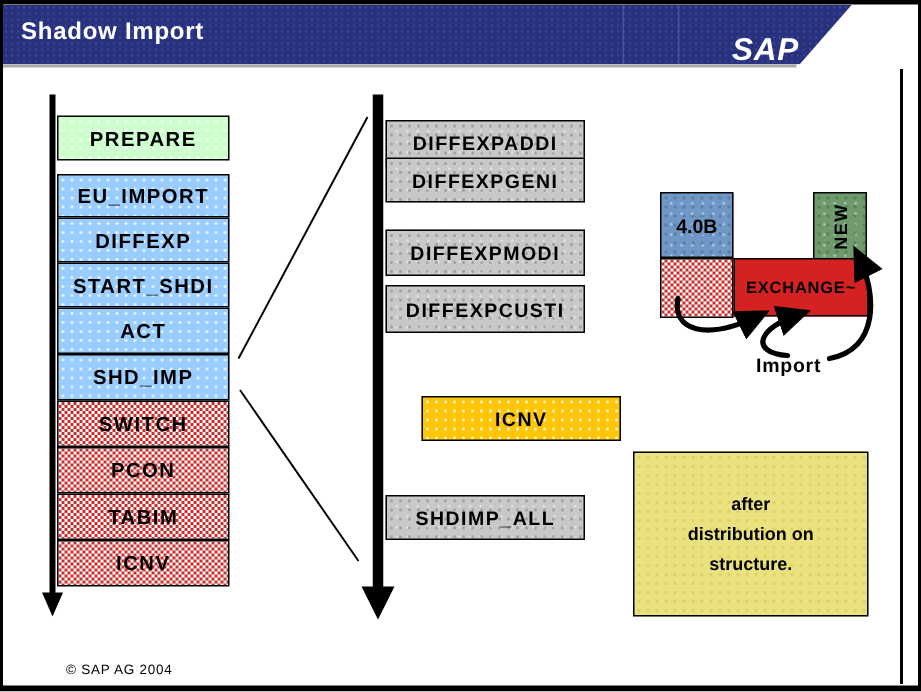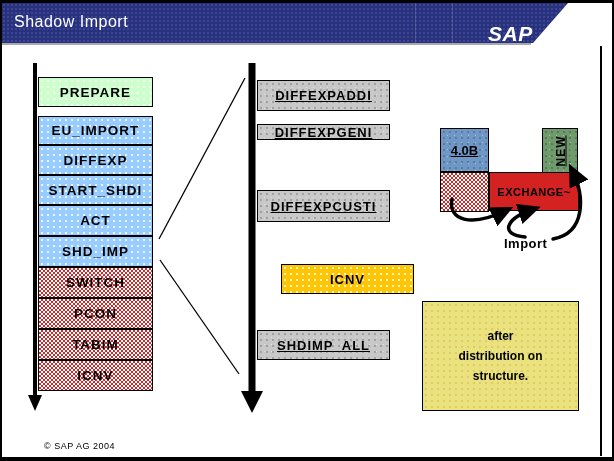--- a/index.html
+++ b/index.html
@@ -14,39 +14,39 @@
     position:absolute; left:0; top:0; width:610px; height:40px;
     background:#28317E;
     background-image:radial-gradient(rgba(90,100,170,.45) .7px, transparent 1px);
     background-size:4px 4px;
     clip-path:polygon(0 0, 566px 0, 531px 100%, 0 100%);
     z-index:4;
   }
   .header-shadow { position:absolute; left:0; top:40px; width:529px; height:2px; background:#a9a9a9; z-index:3; }
   .hline { position:absolute; top:0; width:1px; height:40px; background:rgba(255,255,255,.14); }
   .slide-title {
-    position:absolute; left:12px; top:10px; font-size:16px; font-weight:normal;
+    position:absolute; left:12px; top:10px; font-size:16px; font-weight:bold;
     color:#fff; letter-spacing:.5px; white-space:nowrap;
   }
   .sap-logo {
     position:absolute; left:486px; top:19px; font-size:21px; font-weight:bold;
     font-style:italic; color:#fff; letter-spacing:.5px;
   }
   
   .inner-right-line { position:absolute; left:598px; top:43px; width:2px; height:410px; background:#000; }
 
   
   .box {
     position:absolute; box-sizing:border-box; border:1px solid #000;
     display:flex; align-items:center; justify-content:center;
     font-weight:bold; font-size:13.5px; letter-spacing:1px; white-space:nowrap;
     z-index:2;
   }
   .dots-light { background-image:radial-gradient(rgba(255,255,255,.8) .8px, transparent 1.1px); background-size:6px 6px; }
-  .dots-dark  { background-image:radial-gradient(rgba(0,0,0,.20) .8px, transparent 1.1px), radial-gradient(rgba(255,255,255,.45) .7px, transparent 1px); background-size:6px 6px, 7px 7px; background-position:0 0, 3px 3px;text-decoration:underline; }
+  .dots-dark  { background-image:radial-gradient(rgba(0,0,0,.20) .8px, transparent 1.1px), radial-gradient(rgba(255,255,255,.45) .7px, transparent 1px); background-size:6px 6px, 7px 7px; background-position:0 0, 3px 3px; }
   .fill-green  { background-color:#CCFFCC; }
   .fill-blue   { background-color:#99CCFF; }
   .fill-gray   { background-color:#C8C8C8; }
   .fill-yellow { background-color:#FFC606;margin-left:24px; }
   .fill-40b    { background-color:#7098C7; }
   .fill-new    { background-color:#6E9A6C; }
   .fill-exchange { background-color:#D42222; }
   .fill-checker {
     background-image:conic-gradient(#CC2B2B 0 25%, #fff 0 50%, #CC2B2B 0 75%, #fff 0);
     background-size:4px 4px;
@@ -117,21 +117,22 @@
   <div class="box left-box fill-blue dots-light" style="top:142px;height:30px">DIFFEXP</div>
   <div class="box left-box fill-blue dots-light" style="top:172px;height:30px">START_SHDI</div>
   <div class="box left-box fill-blue dots-light" style="top:202px;height:31px">ACT</div>
   <div class="box left-box fill-blue dots-light" style="top:233px;height:31px">SHD_IMP</div>
   <div class="box left-box fill-checker" style="top:264px;height:31px">SWITCH</div>
   <div class="box left-box fill-checker" style="top:295px;height:31px">PCON</div>
   <div class="box left-box fill-checker" style="top:326px;height:31px">TABIM</div>
   <div class="box left-box fill-checker" style="top:357px;height:31px">ICNV</div>
 
   <div class="box mid-box fill-gray dots-dark" style="top:77px;height:31px">DIFFEXPADDI</div>
-  <div class="box mid-box fill-gray dots-dark" style="top:121px;height:16px">DIFFEXPGENI</div>
+  <div class="box mid-box fill-gray dots-dark" style="top:102px;height:30px">DIFFEXPGENI</div>
+  <div class="box mid-box fill-gray dots-dark" style="top:150px;height:31px">DIFFEXPMODI</div>
   <div class="box mid-box fill-gray dots-dark" style="top:187px;height:32px">DIFFEXPCUSTI</div>
   <div class="box mid-box fill-yellow dots-light" style="top:261px;height:30px">ICNV</div>
   <div class="box mid-box fill-gray dots-dark" style="top:327px;height:30px">SHDIMP_ALL</div>
 
   <div class="box fill-40b dots-dark" style="left:438px;top:125px;width:49px;height:44px;font-size:13px;letter-spacing:0">4.0B</div>
   <div class="label-620">6.20</div>
   <div class="box fill-new dots-dark" style="left:540px;top:125px;width:36px;height:45px">
     <span class="new-text">NEW</span>
   </div>
   <div class="box fill-checker" style="left:438px;top:169px;width:49px;height:40px"></div>

